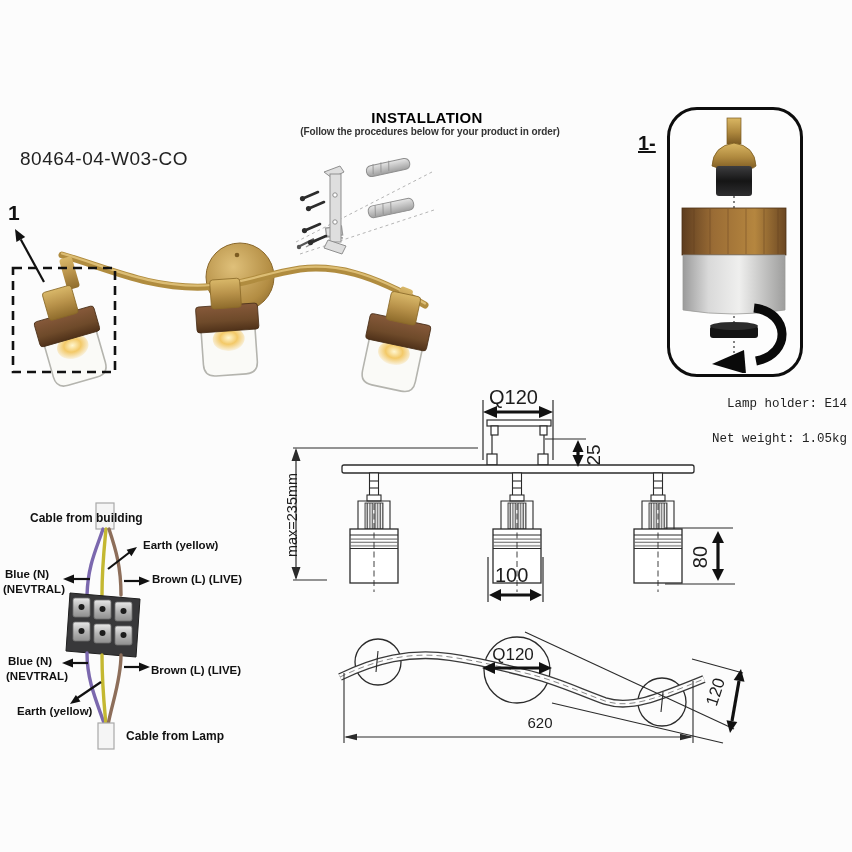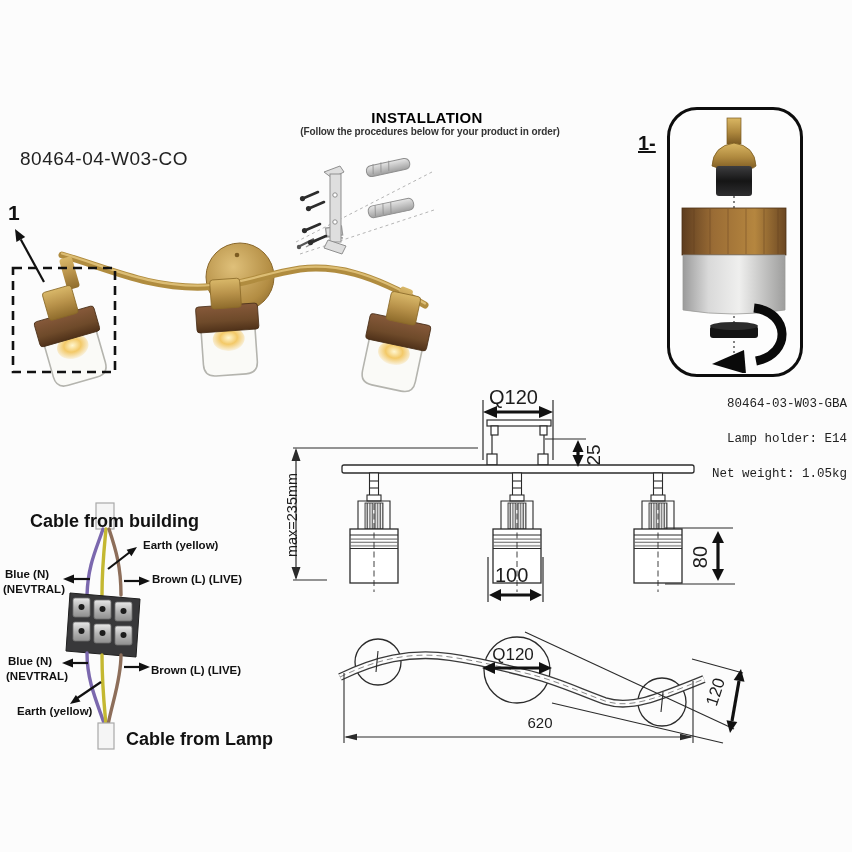--- a/index.html
+++ b/index.html
@@ -17,21 +17,21 @@
   .step-num.underlined { text-decoration:underline; font-size:20px; }
   .install-title { font-size:15px; font-weight:bold; text-align:center; color:#000000; letter-spacing:.3px; }
   .install-sub { font-size:10px; font-weight:bold; text-align:center; color:#333; letter-spacing:-.1px; }
   .spec { font-family:"Liberation Mono", monospace; font-size:12.5px; line-height:17.5px; text-align:right; color:#222; white-space:pre-line; }
   .dim { position:absolute; font-size:20px; color:#1c1c1c; text-align:center; }
   .dim.small { font-size:15px; }
   .dim.mid { font-size:17px; }
   .rot90 { transform:rotate(-90deg); transform-origin:center center; }
   .rot72 { transform:rotate(-72deg); transform-origin:center center; }
   .wire-label { position:absolute; font-size:11.5px; font-weight:bold; color:#111; white-space:nowrap; }
-  .wire-label.big { font-size:18px; }
+  .wire-label.big { font-size:12px; }
   #detail-box {
     position:absolute; left:667px; top:107px; width:136px; height:270px;
     border:3.5px solid #0d0d0d; border-radius:30px; background:#fdfdfd;
   }
 </style>
 </head>
 <body>
 
 <div class="abs code-text" style="left:20px; top:148px;">80464-04-W03-CO</div>
 
@@ -190,21 +190,20 @@
       <ellipse cx="64" cy="216" rx="24" ry="4" fill="#2c2c2c"></ellipse>
     </g>
     <g fill="#0a0a0a">
       <path d="M 84 198 C 120 202, 122 244, 86 251" fill="none" stroke="#0a0a0a" stroke-width="9"></path>
       <polygon points="42,254 74,240 76,264"></polygon>
     </g>
   </svg>
 </div>
 
 <div class="abs spec" style="left:677px; top:378px; width:170px;">
-  <div>80464-03-W03-GBA</div>
   <div>Lamp holder: E14</div>
   <div>Net weight: 1.05kg</div>
 </div>
 
 <svg class="abs" style="left:285px; top:385px;" width="480" height="245" viewBox="0 0 480 245">
   <defs>
     <pattern id="vhatch" width="2.6" height="4" patternUnits="userSpaceOnUse">
       <line x1="1" y1="0" x2="1" y2="4" stroke="#333" stroke-width="1"></line>
     </pattern>
     <pattern id="hband" width="4" height="3.4" patternUnits="userSpaceOnUse">

